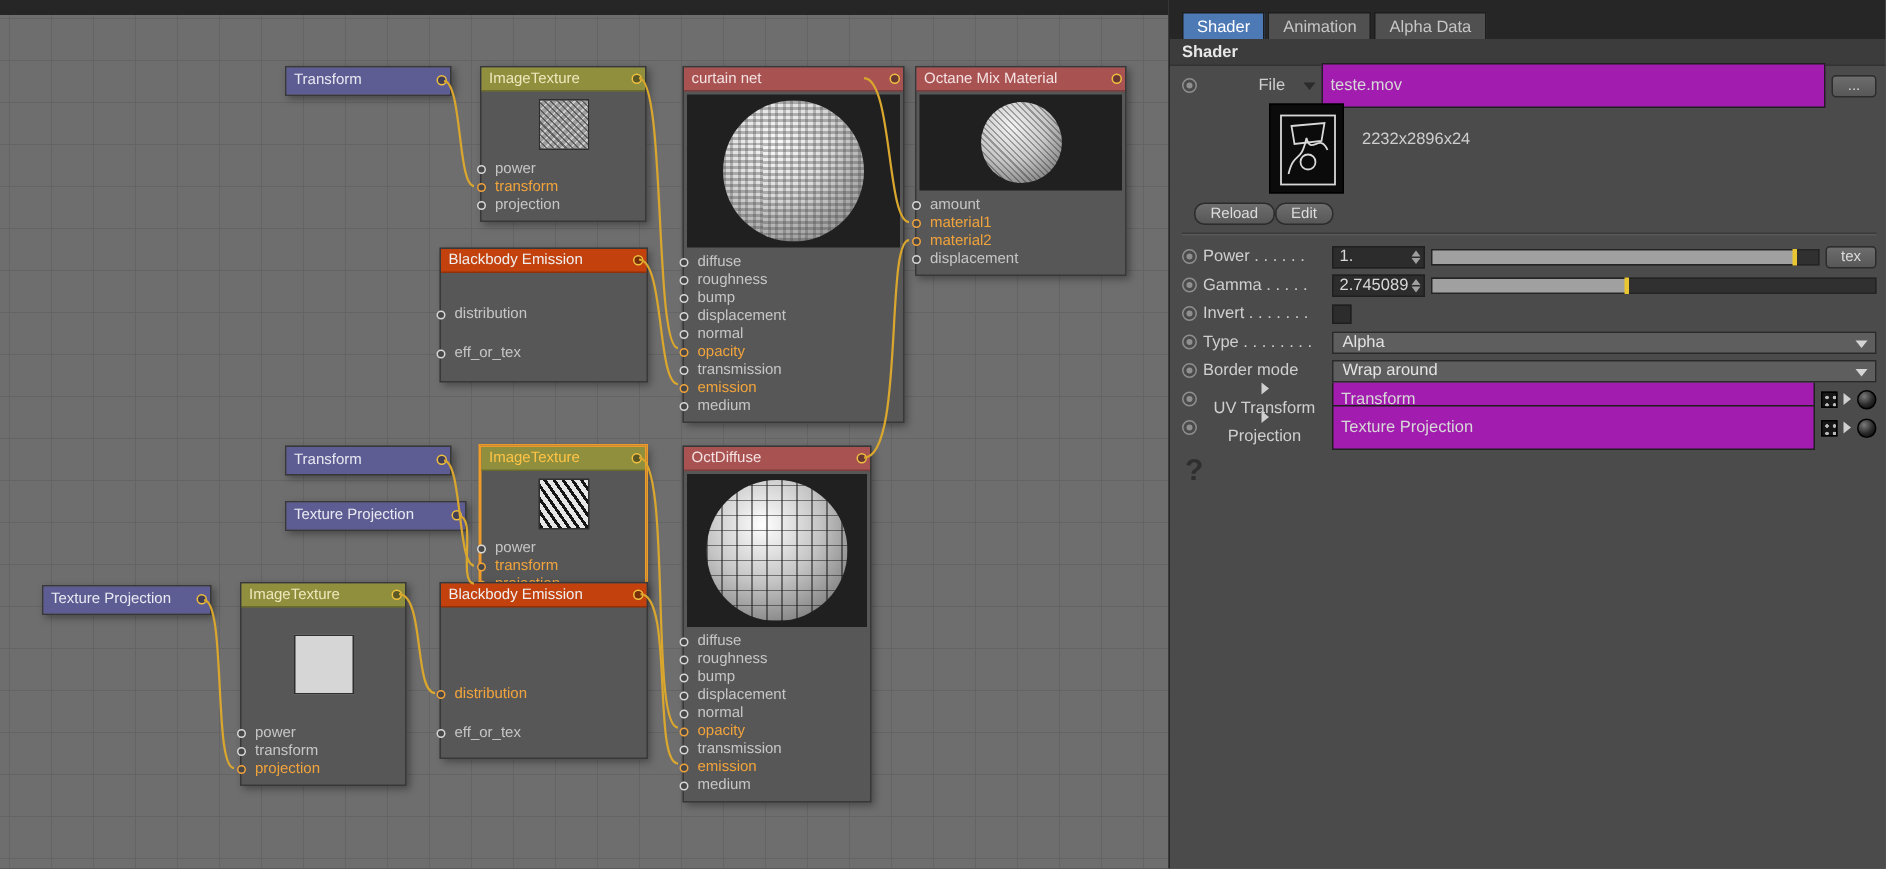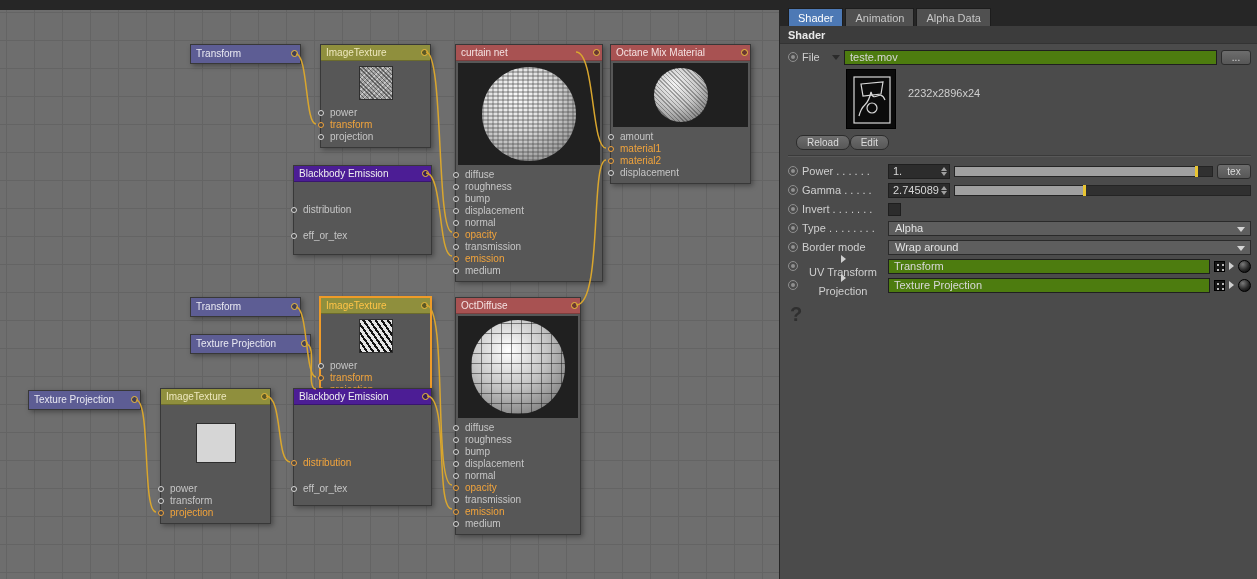--- a/index.html
+++ b/index.html
@@ -18,21 +18,21 @@
   .node { position:absolute; z-index:2; background:#575757; border:1px solid #383838;
     box-shadow:2px 2px 5px rgba(0,0,0,.35); font-size:10px; color:#c6c6c6; overflow:visible; }
   .node.selected { border:1px solid #ef9b28; box-shadow:0 0 0 1px #ef9b28, 2px 2px 5px rgba(0,0,0,.35); }
   .hdr { position:relative; height:16px; line-height:16px; padding:0 10px 0 5px; white-space:nowrap;
     border-bottom:1px solid rgba(0,0,0,.25); }
   .collapsed { height:20px; }
   .collapsed .hdr { height:18px; line-height:18px; border-bottom:none; }
   .hdr-purple { background:#5d5d94; color:#e9e9f2; }
   .hdr-olive  { background:#8f8f3d; color:#eee8bd; }
   .hdr-red    { background:#a85252; color:#f5e2e2; }
-  .hdr-gray   { background:#4c1d95; color:#f0f0f0; }
+  .hdr-gray   { background:#c2410c; color:#f0f0f0; }
   .selected .hdr-olive { color:#ffc447; }
   .outp { position:absolute; right:2px; top:50%; margin-top:-4px; width:7px; height:7px;
     border:1px solid #f0c040; border-radius:50%; background:rgba(30,25,10,.45); }
   .rows { padding:2px 0 4px; }
   .row { position:relative; height:12px; line-height:12px; padding-left:9px; white-space:nowrap; }
   .row.hot { color:#f2a43c; }
   .pin { position:absolute; left:-3px; top:3px; width:6px; height:6px; border:1px solid #d8d8d8;
     border-radius:50%; background:#474747; }
   .row.hot .pin { border-color:#f2a43c; }
 
@@ -69,27 +69,27 @@
     border:1px solid #1d1d1d; border-bottom:none; cursor:default; }
   .tab.active { background:#4d79b5; color:#ffffff; }
   .section-strip { height:18px; line-height:18px; background:#3c3c3c; color:#e8e8e8; font-weight:bold;
     padding-left:8px; border-bottom:1px solid #333; }
   .content { padding:5px 6px 0 8px; }
   .prow { display:flex; align-items:center; gap:4px; height:16px; margin-bottom:3px; }
   .kdot { flex:0 0 10px; width:10px; height:10px; border:1px solid #8f8f8f; border-radius:50%; position:relative; }
   .kdot::after { content:""; position:absolute; left:2px; top:2px; width:4px; height:4px;
     background:#8f8f8f; border-radius:50%; }
   .plabel { width:82px; flex:0 0 82px; white-space:nowrap; overflow:hidden; color:#cfcfcf; }
-  .plabel.narrow { width:26px; flex:0 0 26px; }
+  .plabel.narrow { width:26px; flex:0 0 26px;margin-left:37px; }
   .plabel.withexp { display:flex; align-items:center; gap:3px;flex-direction:column; }
   .tri-down { width:0; height:0; border-left:4px solid transparent; border-right:4px solid transparent;
     border-top:5px solid #2b2b2b; }
   .tri-right { width:0; height:0; border-top:4px solid transparent; border-bottom:4px solid transparent;
     border-left:5px solid #d0d0d0; }
-  .tfield { flex:1; height:15px; background:#4d7c0f; border:1px solid #1f1f1f; color:#d8d8d8;
+  .tfield { flex:1; height:30px; background:#a21caf; border:1px solid #1f1f1f; color:#d8d8d8;
     font-size:11px; font-family:"Liberation Sans", sans-serif; padding:0 5px; }
   .numwrap { flex:0 0 62px; width:62px; height:15px; background:#2c2c2c; border:1px solid #1f1f1f;
     display:flex; align-items:center; }
   .numwrap .nval { flex:1; padding-left:4px; color:#d8d8d8; font-size:11px; white-space:nowrap; overflow:hidden; }
   .stepper { flex:0 0 9px; display:flex; flex-direction:column; align-items:center; gap:1px; padding-right:2px; }
   .st-up { width:0; height:0; border-left:3px solid transparent; border-right:3px solid transparent;
     border-bottom:4px solid #a0a0a0; }
   .st-dn { width:0; height:0; border-left:3px solid transparent; border-right:3px solid transparent;
     border-top:4px solid #a0a0a0; }
   .slider { flex:1; height:11px; background:#303030; border:1px solid #242424; position:relative; }

